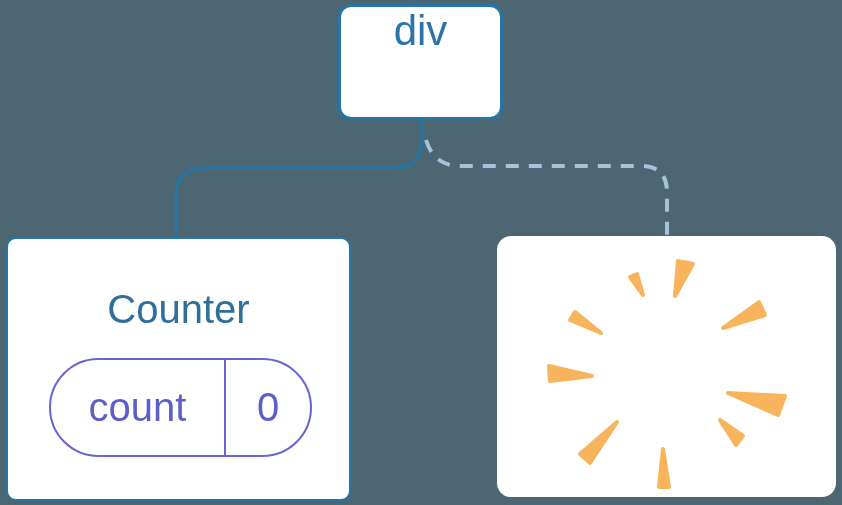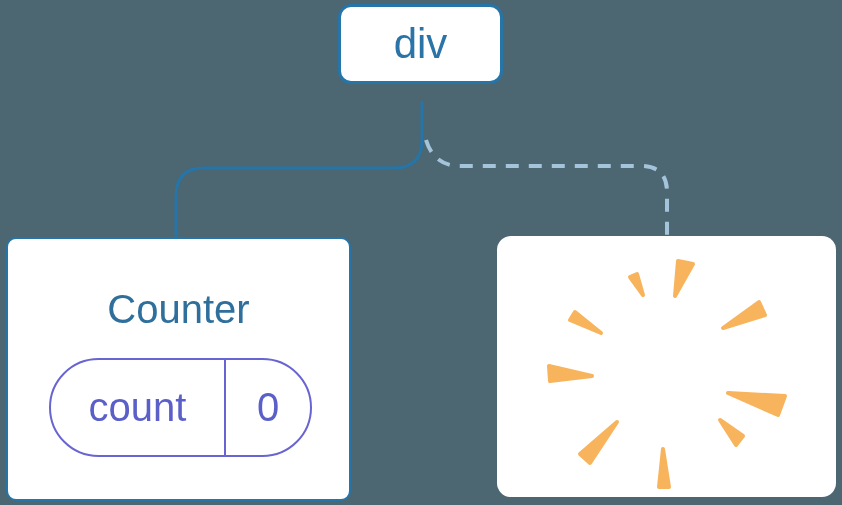--- a/index.html
+++ b/index.html
@@ -29,25 +29,25 @@
     stroke-dasharray: 13 10;
   }
   .node {
     position: absolute;
     background: #FFFFFF;
     z-index: 1;
     box-sizing: border-box;
   }
   .node-root {
     left: 338px; top: 4px;
-    width: 165px; height: 80px;
+    width: 165px; height: 116px;
     border: 3px solid #2575A8;
     border-radius: 13px;
     display: flex;
-    align-items: center;
+    align-items: flex-start;
     justify-content: center;
     font-size: 42px;
     font-weight: 500;
     color: #2B74A8;
   }
   .node-counter {
     left: 6px; top: 237px;
     width: 345px; height: 264px;
     border: 2px solid #2575A8;
     border-radius: 10px;

